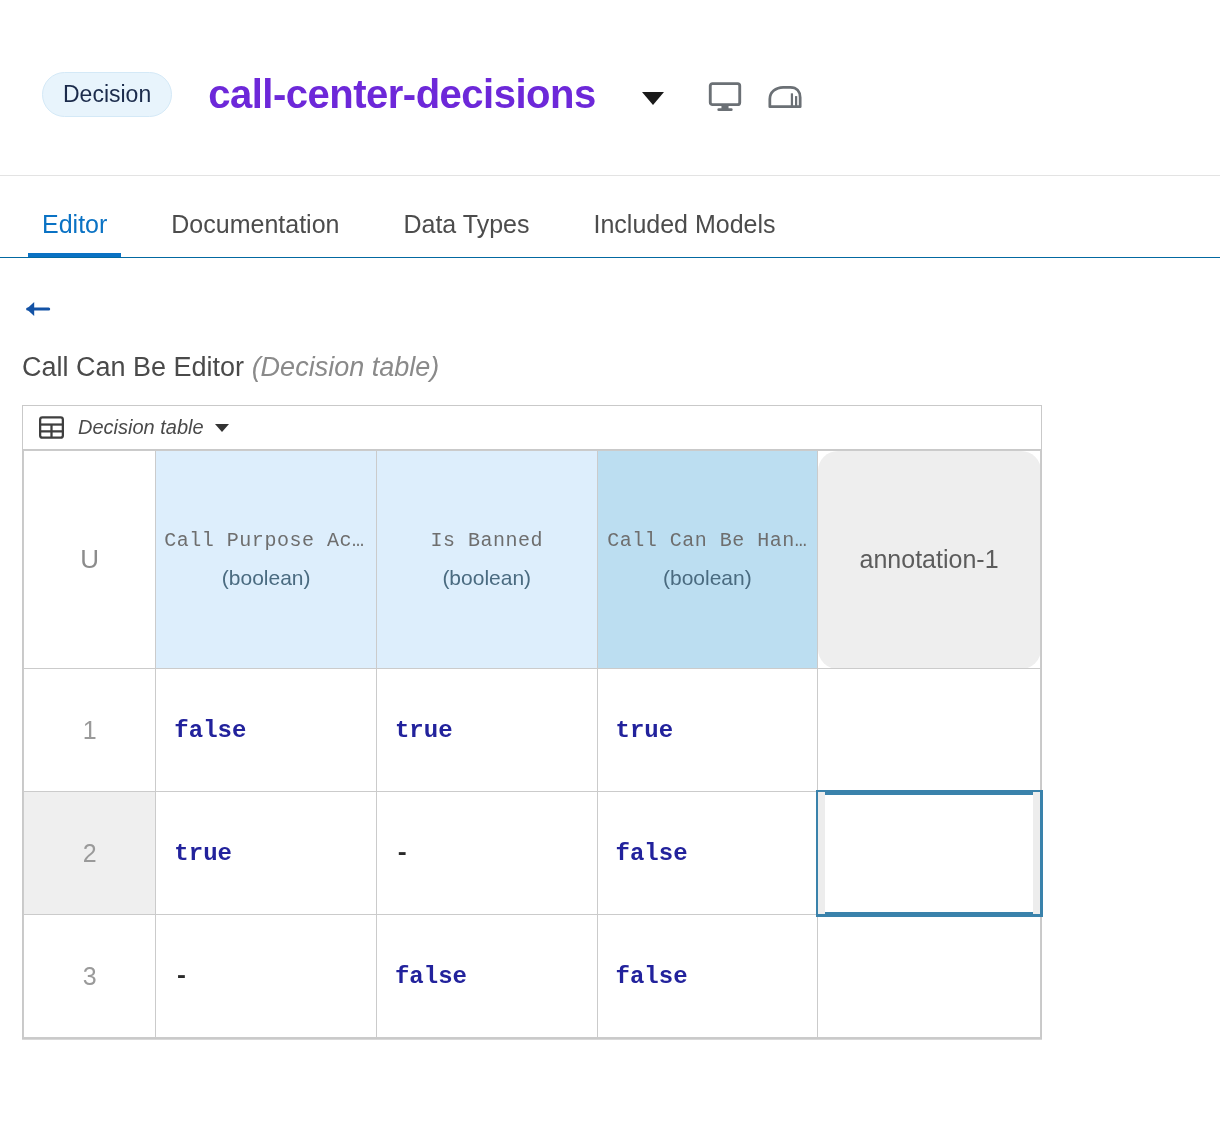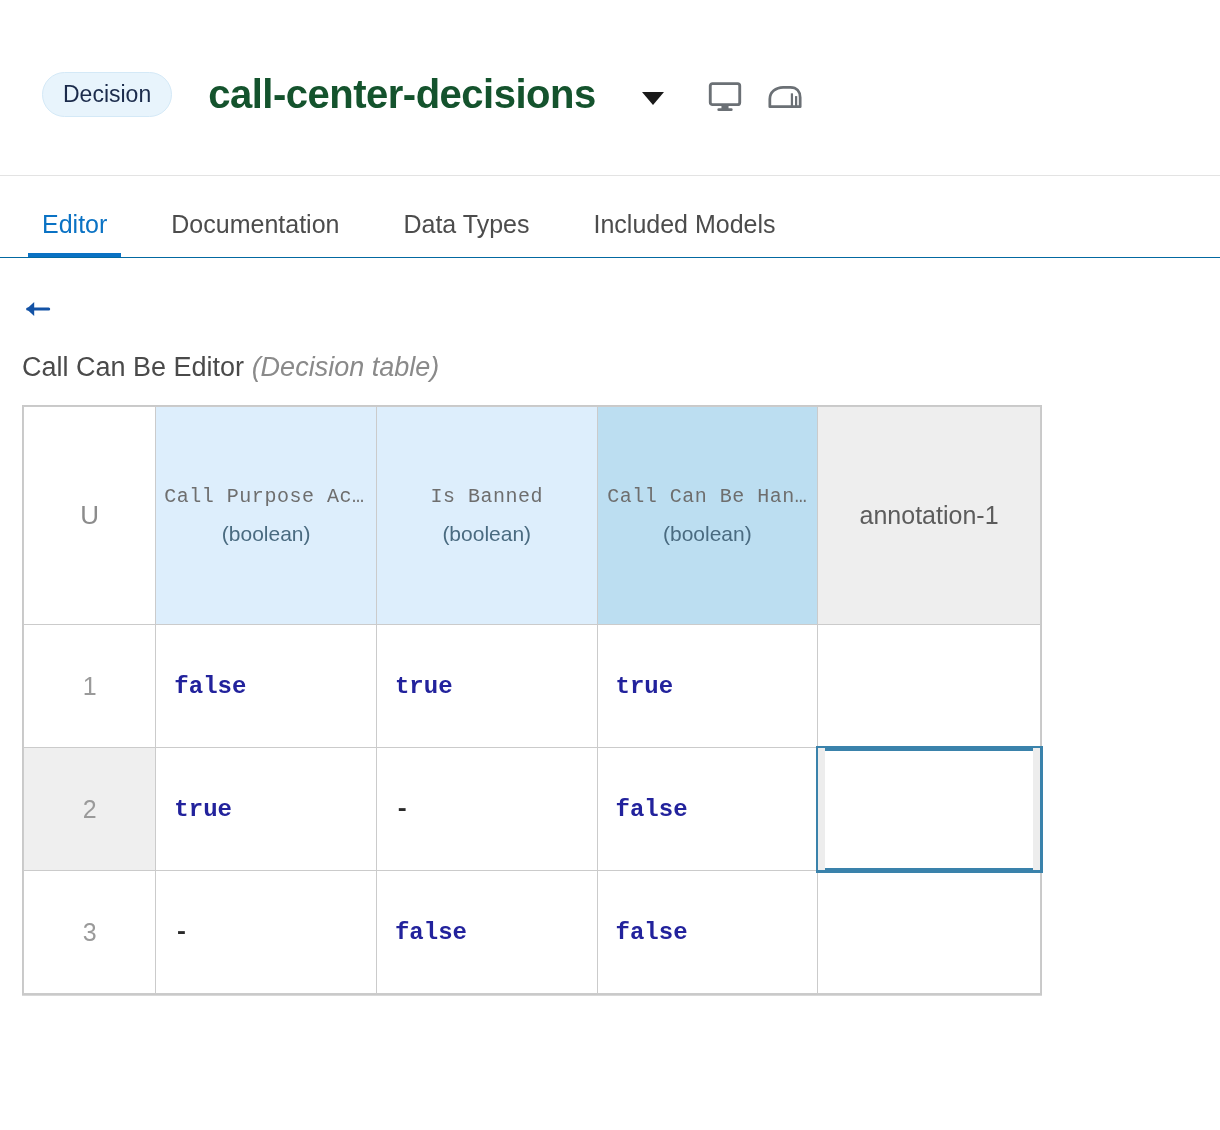--- a/index.html
+++ b/index.html
@@ -40,21 +40,21 @@
     background: #e8f4fc;
     border: 1px solid #d4e9f7;
     color: #1b2b4b;
     font-size: 23px;
     box-sizing: border-box;
   }
   .model-name {
     margin-left: 36px;
     font-size: 40px;
     font-weight: bold;
-    color: #14532d;
+    color: #6d28d9;
     letter-spacing: -0.5px;
     white-space: nowrap;
   }
   .caret-down {
     margin-left: 46px;
     width: 0; height: 0;
     border-left: 11px solid transparent;
     border-right: 11px solid transparent;
     border-top: 13px solid #1a1a1a;
     position: relative;
@@ -206,20 +206,21 @@
   .hdr-type {
     margin-top: 14px;
     font-size: 21px;
     color: #4a6b80;
   }
   .hdr-anno {
     background: #eeeeee;
     text-align: center;
     font-size: 25px;
     color: #5c5c5c;
+    border-radius: 20px;
   }
 
   
   .drow td { height: 123px; }
   .cell-num {
     text-align: center;
     font-size: 25px;
     color: #9a9a9a;
     background: #ffffff;
   }
@@ -318,20 +319,32 @@
     </span>
   </div>
 
   <div class="node-title">
     <span>Call Can Be Editor</span>
     <span class="node-kind">(Decision table)</span>
   </div>
 
   <div class="dt-wrap">
 
+    <div class="dt-toolbar">
+      <span class="grid-icon">
+        <svg width="25" height="23" viewBox="0 0 22 20" aria-hidden="true">
+          <rect x="1" y="1" width="20" height="18" rx="2" fill="none" stroke="#3f3f3f" stroke-width="2"></rect>
+          <line x1="1" y1="7.4" x2="21" y2="7.4" stroke="#3f3f3f" stroke-width="2"></line>
+          <line x1="1" y1="13.4" x2="21" y2="13.4" stroke="#3f3f3f" stroke-width="2"></line>
+          <line x1="11" y1="7.4" x2="11" y2="19" stroke="#3f3f3f" stroke-width="2"></line>
+        </svg>
+      </span>
+      <span class="dt-label">Decision table</span>
+      <span class="mini-caret"></span>
+    </div>
 
     <table class="dt">
       <colgroup>
         <col class="col-num">
           <col class="col-in">
           <col class="col-in">
         <col class="col-out">
           <col class="col-anno">
       </colgroup>
       <tbody>

